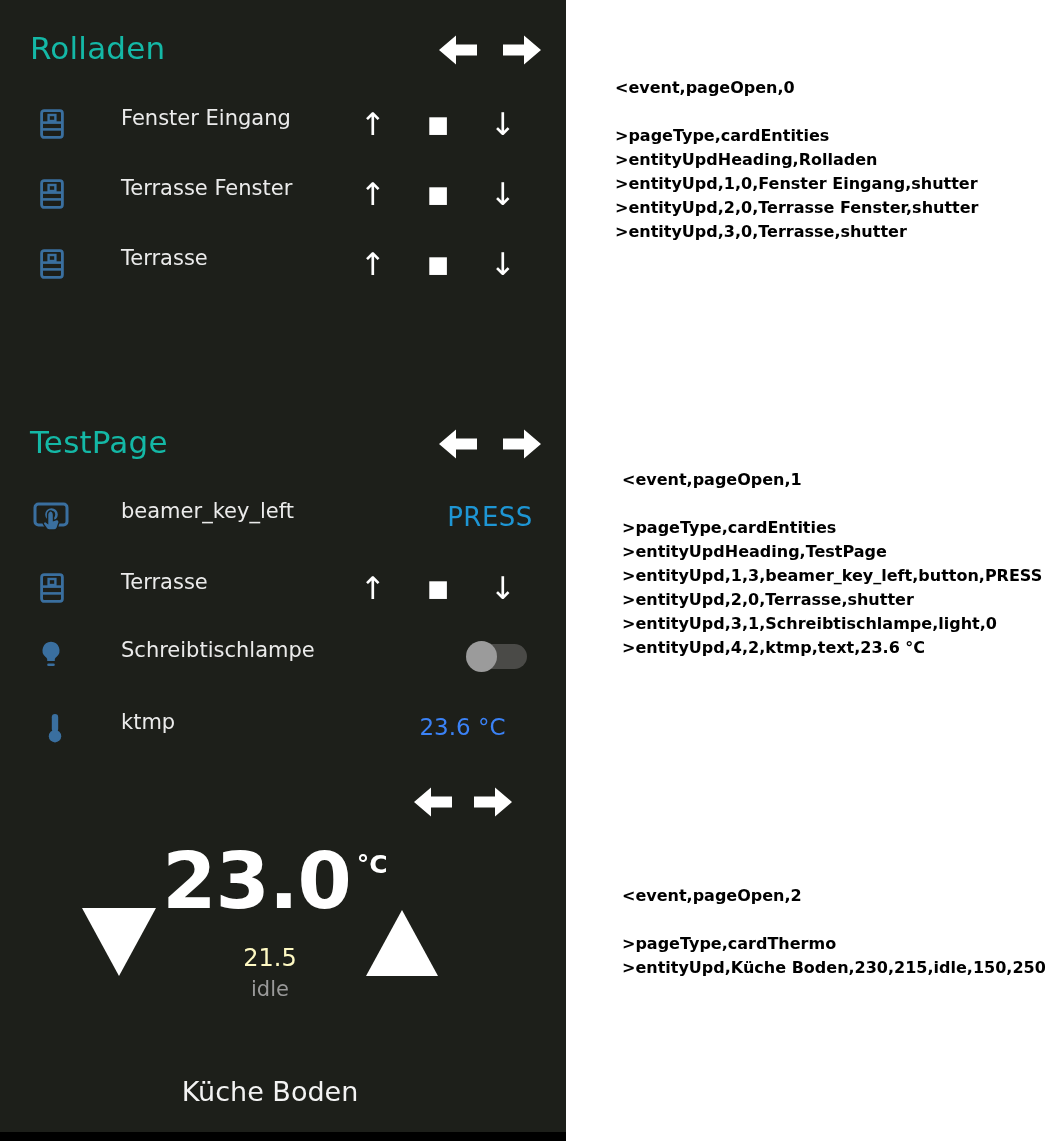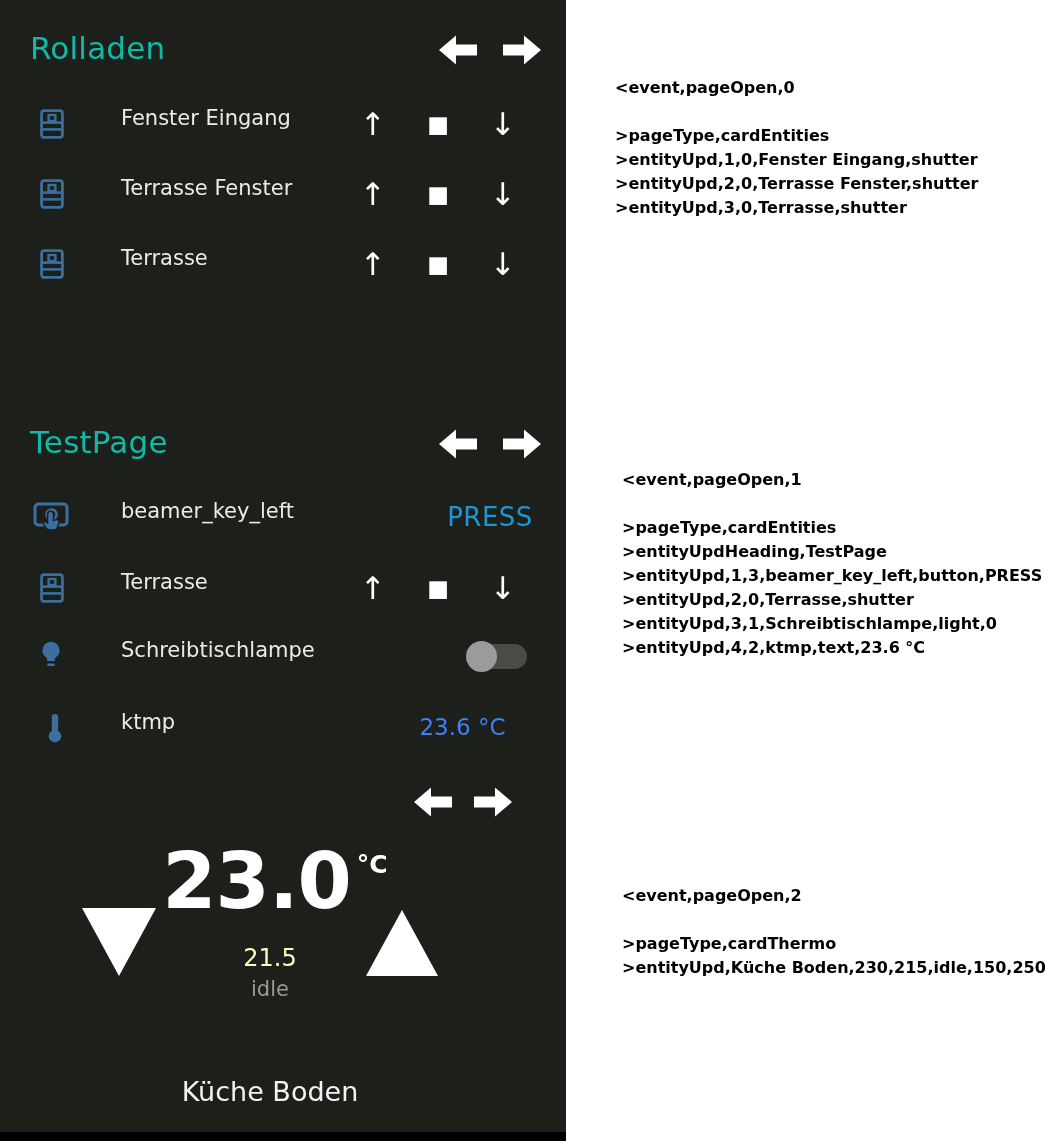--- a/index.html
+++ b/index.html
@@ -216,20 +216,21 @@
 
   <div class="bottom-bar"></div>
 </div>
 
 <div class="log">
 
   <div class="log-block" style="left:49px; top:76px">
     <div class="log-line">&lt;event,pageOpen,0</div>
     <div class="log-line"></div>
     <div class="log-line">&gt;pageType,cardEntities</div>
+    <div class="log-line">&gt;entityUpdHeading,Rolladen</div>
     <div class="log-line">&gt;entityUpd,1,0,Fenster Eingang,shutter</div>
     <div class="log-line">&gt;entityUpd,2,0,Terrasse Fenster,shutter</div>
     <div class="log-line">&gt;entityUpd,3,0,Terrasse,shutter</div>
   </div>
 
   <div class="log-block" style="left:56px; top:468px">
     <div class="log-line">&lt;event,pageOpen,1</div>
     <div class="log-line"></div>
     <div class="log-line">&gt;pageType,cardEntities</div>
     <div class="log-line">&gt;entityUpdHeading,TestPage</div>

